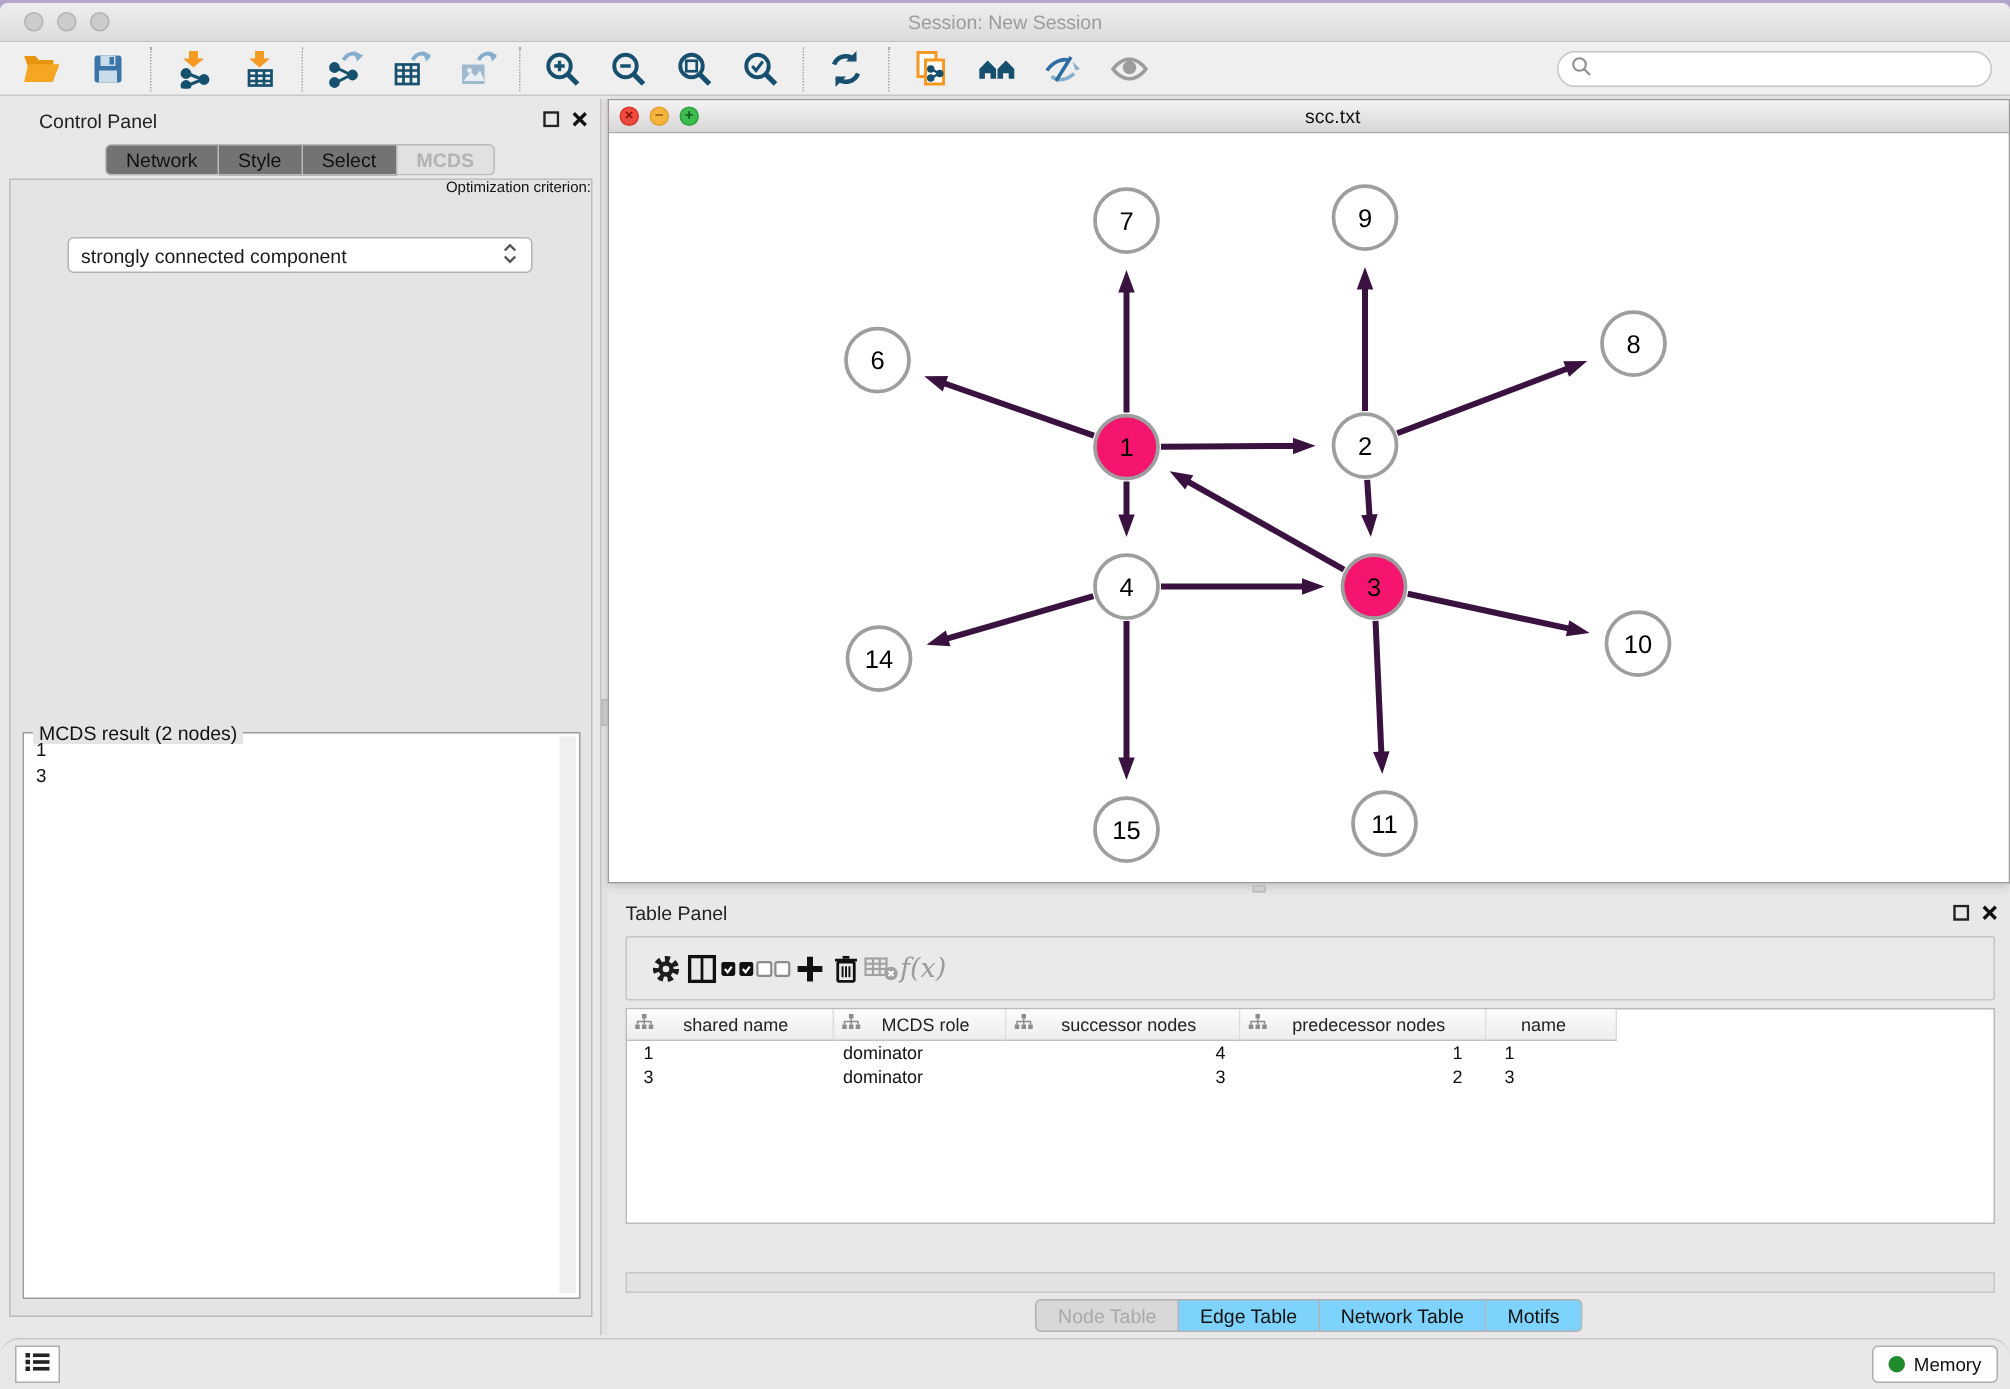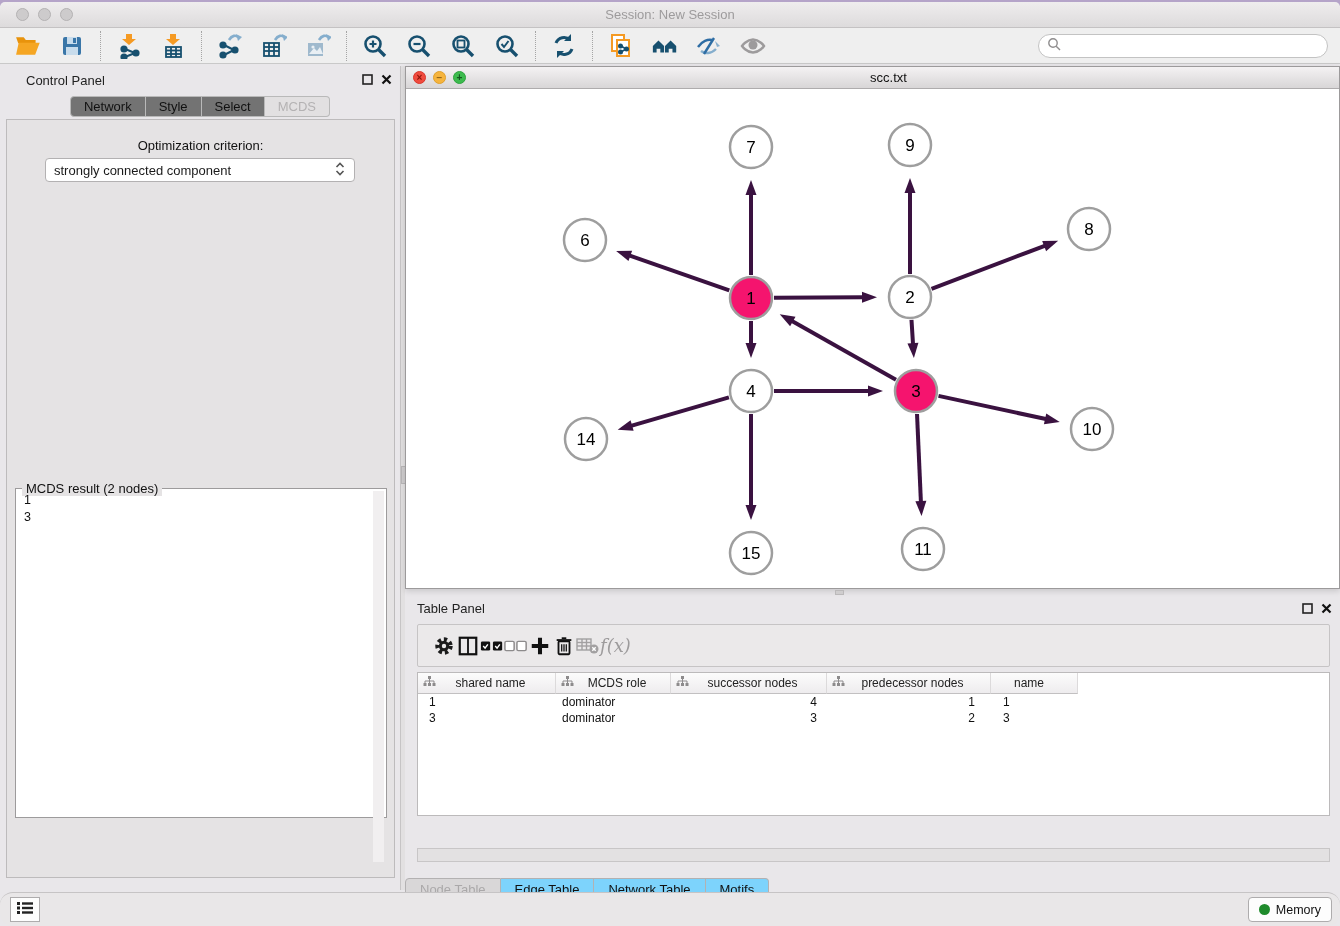--- a/index.html
+++ b/index.html
@@ -29,32 +29,32 @@
     background:#fff; border:1px solid #c3c3c3; border-radius:12px; display:flex; align-items:center; padding-left:8px; }
 
   
   .control-panel { position:absolute; top:66px; left:0; width:400px; height:824px; }
   .cp-header { position:relative; height:28px; }
   .cp-title { position:absolute; left:10px; top:7px; font-size:13px; color:#222;margin-left:16px; }
   .panel-btns { position:absolute; right:8px; top:7px; display:flex; gap:8px; align-items:center; }
   .cp-tabs { position:absolute; top:30px; left:0; width:100%; display:flex; justify-content:center; }
   .tab { height:21px; line-height:20px; padding:0 13px; background:#737373; border:1px solid #b9b9b9; border-left:none; font-size:13px; color:#111; }
   .tab:first-child { border-left:1px solid #b9b9b9; border-radius:4px 0 0 4px; }
-  .tab:last-child { border-radius:0 4px 4px 0; }
+  .tab:last-child { border-radius:0 4px 4px 0;font-weight:bold; }
   .tab.active { background:#e2e0e1; color:#b4b2b3; }
   .cp-content { position:absolute; top:53px; left:6px; width:389px; height:759px;
     background:#e5e3e4; border:1px solid #bdbbbc; }
-  .opt-label { text-align:center; margin-top:18px; font-size:13px; color:#111; }
+  .opt-label { text-align:right; font-size:10px; color:#111; }
   .criterion-select { position:absolute; left:38px; top:38px; width:310px; height:24px; background:#fff;
     border:1px solid #b3b1b2; border-radius:4px; display:flex; align-items:center; padding:0 8px; font-size:13px; }
   .criterion-select .sel-text { flex:1; }
   .cp-buttons { position:absolute; top:71px; left:0; width:100%; display:flex; justify-content:center; gap:15px; }
   .mac-btn { height:23px; background:linear-gradient(#ffffff,#f2f0f1); border:1px solid #b3b1b2; border-radius:4px;
     padding:0 18px; font-size:13px; line-height:21px; color:#111; }
-  .result-box { position:absolute; left:8px; top:368px; width:372px; height:330px;
+  .result-box { position:absolute; left:8px; top:368px; width:372px; height:378px;
     border:1px solid #9d9b9c; background:#fff; }
   .result-title { position:absolute; top:-8px; left:6px; background:#e5e3e4; padding:0 4px; font-size:13px; color:#111; }
   .result-list { position:absolute; top:3px; left:0; width:100%; height:372px; overflow:hidden; font-size:12.5px; }
   .result-item { padding:1px 0 1px 8px; line-height:15px; color:#111; }
   .result-scroll { position:absolute; top:2px; right:2px; width:11px; height:371px; background:#f1eff0; }
 
   
   .v-splitter { position:absolute; top:66px; left:400px; width:5px; height:824px; background:#e2e0e1; border-left:1px solid #c6c4c5; }
   .v-handle { position:absolute; top:400px; left:0; width:5px; height:18px; background:#cfcdce; border:1px solid #b9b7b8; }
   .h-splitter { position:absolute; top:589px; left:405px; width:935px; height:6px; }
@@ -86,21 +86,21 @@
     display:flex; align-items:center; font-size:12px; color:#222; position:relative; }
   .th .th-label { flex:1; text-align:center; padding-right:10px; }
   .th .tree-icon { margin-left:5px; }
   .trow { display:flex; height:16px; font-size:12px; color:#111; }
   .td { overflow:hidden; white-space:nowrap; line-height:16px; }
   .c0 { width:138px; } .c1 { width:115px; } .c2 { width:156px; } .c3 { width:164px; } .c4 { width:87px; }
   .td.c0 { padding-left:11px; } .td.c1 { padding-left:6px; }
   .td.c2 { text-align:right; padding-right:10px; } .td.c3 { text-align:right; padding-right:16px; }
   .td.c4 { padding-left:12px; }
   .tp-scrollstrip { position:absolute; top:253px; left:12px; width:913px; height:14px; background:#e3e1e2; border:1px solid #c8c6c7; }
-  .tp-tabs { position:absolute; top:283px; left:0; width:100%; display:flex; }
+  .tp-tabs { position:absolute; top:271px; left:0; width:100%; display:flex; justify-content:center; }
   .tp-tab { height:22px; line-height:21px; padding:0 14px; background:#7dd3fc; border:1px solid #b3b1b2; border-left:none; font-size:13px; color:#111; }
   .tp-tab:first-child { border-left:1px solid #b3b1b2; border-radius:4px 0 0 4px; }
   .tp-tab:last-child { border-radius:0 4px 4px 0; }
   .tp-tab.active { background:#d9d7d8; color:#aaa8a9; }
 
   
   .statusbar { position:absolute; top:892px; left:0; width:1340px; height:34px; background:#e9e7e8; border-top:1px solid #c6c4c5;border-radius:13px; }
   .list-btn { position:absolute; left:10px; top:4px; width:30px; height:25px; background:#fdfdfd; border:1px solid #aeacad;
     display:flex; align-items:center; justify-content:center; }
   .memory-btn { position:absolute; right:8px; top:4px; height:25px; background:#fdfdfd; border:1px solid #aeacad; border-radius:4px;

